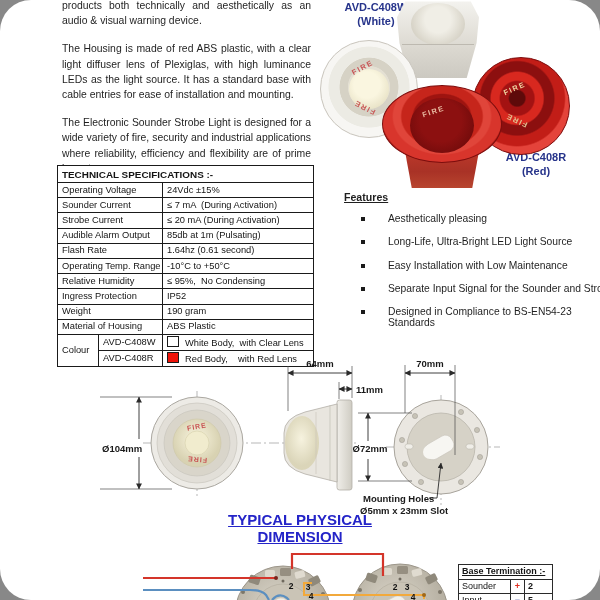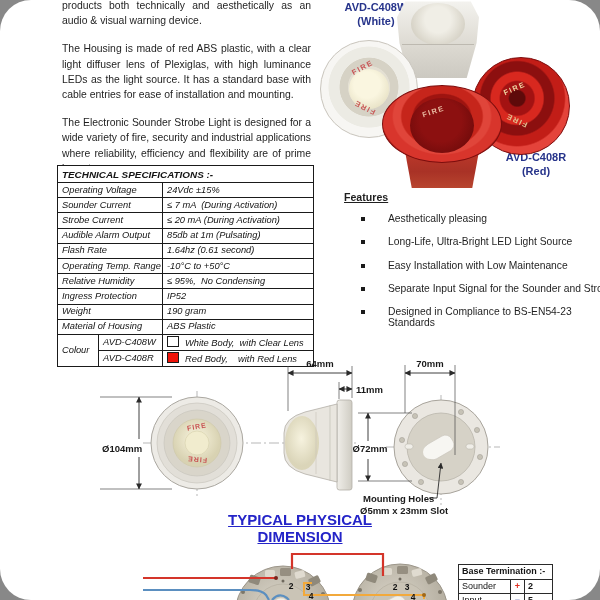--- a/index.html
+++ b/index.html
@@ -40,21 +40,21 @@
     border:1px solid #7d0d0d;box-sizing:border-box;
     background:radial-gradient(ellipse at 50% 40%,#6b0b0b 0 18%,#9e1410 20% 34%,#c6251b 36% 48%,#e0453a 50% 58%,#d8352c 60% 72%,#aa1812 74% 100%);}
   .dev-red-bowl .dome{position:absolute;left:28px;top:13px;width:64px;height:55px;border-radius:50%;
     background:radial-gradient(circle at 48% 42%,#8c1010 0 45%,#600808 100%);}
   .fire{position:absolute;font-size:7.5px;font-weight:700;letter-spacing:1.5px;white-space:nowrap;}
 
   
   .spec{position:absolute;left:57px;top:165px;width:256px;border-collapse:collapse;
         table-layout:fixed;font-size:9.3px;color:#141414;background:#fff;}
   .spec td{border:1px solid #1a1a1a;padding:1px 4px;height:12.2px;line-height:11px;
-           white-space:nowrap;overflow:hidden;font-style:italic;}
+           white-space:nowrap;overflow:hidden;}
   .spec .hdr{font-weight:700;font-size:9.9px;height:14px;}
   .swatch{display:inline-block;width:10px;height:9px;border:1px solid #1a1a1a;
           vertical-align:-1px;margin-right:6px;}
 
   
   .features{position:absolute;left:344px;top:191px;width:272px;font-size:10.3px;}
   .features .title{font-weight:700;text-decoration:underline;margin-bottom:10px;font-size:10.6px;}
   .feat-item{display:flex;margin-bottom:12.3px;gap:8px;}
   .feat-bullet{width:4px;height:4px;background:#1a1a1a;margin:4px 15px 0 17px;flex:none;}
 
@@ -73,21 +73,21 @@
   .termlbl{font-family:"Liberation Sans",sans-serif;font-size:8.5px;font-weight:700;fill:#111;}
   .input-box{position:absolute;left:57px;top:566px;width:87px;height:29px;border:1.3px solid #3a3a3a;
      background:#fff;font-size:9px;font-weight:700;text-align:center;line-height:14px;z-index:2;}
   .input-box .row{position:relative;height:14px;}
   .input-box .sign{position:absolute;right:3px;top:0;}
   .sign-plus{color:var(--sign-red,#e03020);}
   .sign-minus{color:var(--sign-blue,#30409a);}
   .term{position:absolute;left:458px;top:564px;border-collapse:collapse;table-layout:fixed;
      font-size:9px;background:#fff;z-index:2;color:#141414;}
   .term td{border:1px solid #2a2a2a;padding:1px 3px;height:11.5px;line-height:11px;white-space:nowrap;}
-  .term .t-title{font-weight:600;}
+  .term .t-title{font-weight:600;text-decoration:underline;}
   .term .t-sign{text-align:center;font-weight:700;}
   .term .t-num{font-weight:600;}
 </style>
 </head>
 <body>
 
 <div id="app">
 
   <div class="intro">
     <p>products both technically and aesthetically as an audio &amp; visual warning device.</p>

